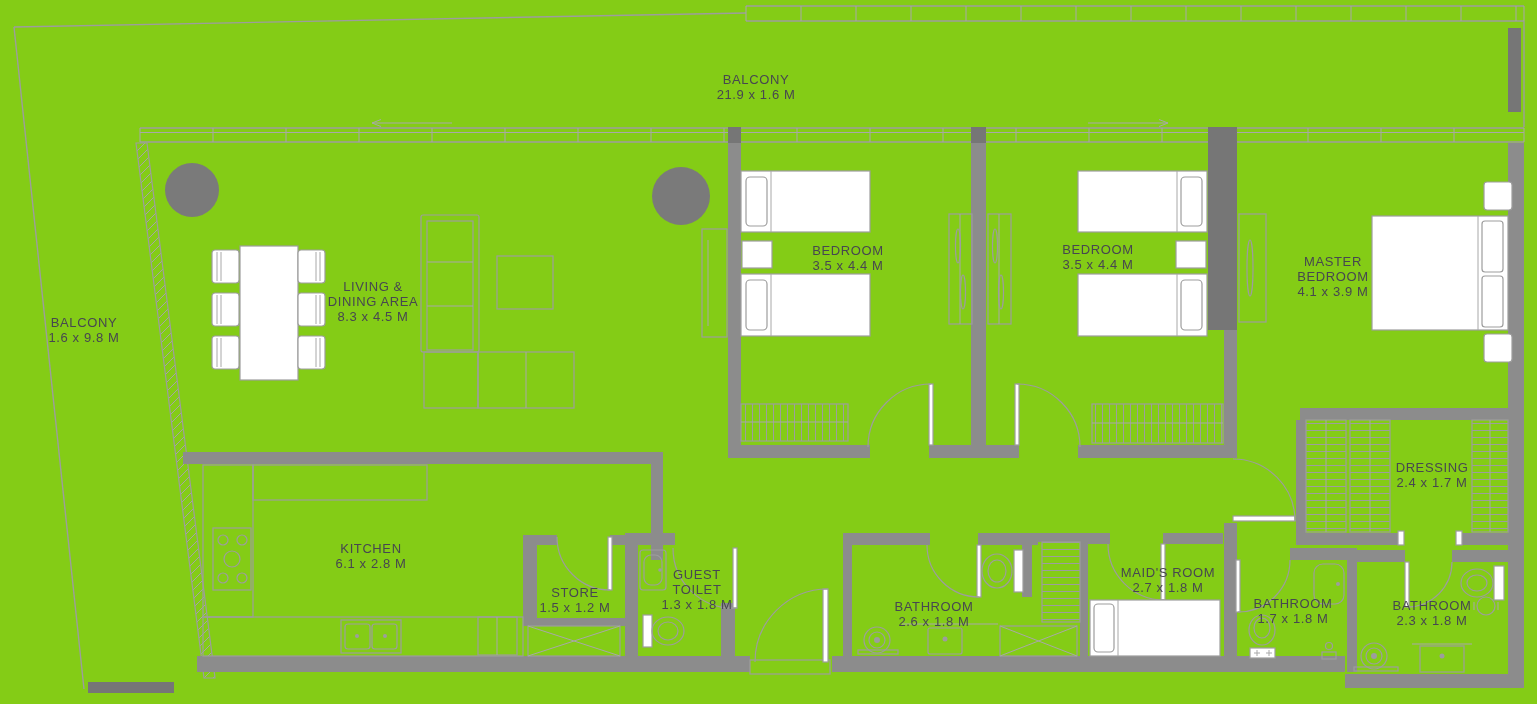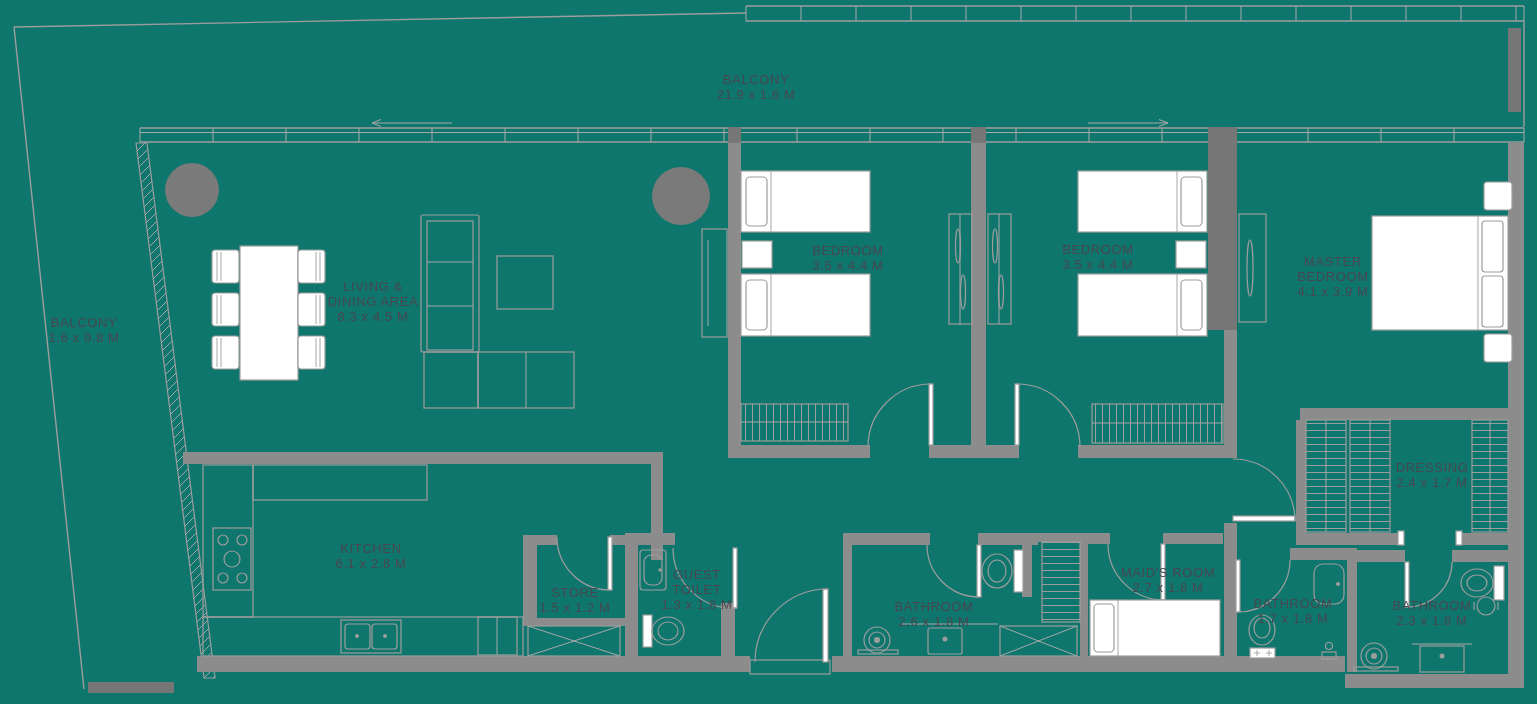--- a/index.html
+++ b/index.html
@@ -1,16 +1,16 @@
 <!DOCTYPE html>
 <html><head>
 <meta charset="utf-8">
 <style>
   html,body{margin:0;padding:0;background:#fff;}
-  .stage{position:relative;width:1537px;height:704px;background:#0f766e;overflow:hidden;}
+  .stage{position:relative;width:1537px;height:704px;background:#84cc16;overflow:hidden;}
   svg{position:absolute;left:0;top:0;}
   .wall{fill:#8c8c8c;}
   .walld{fill:#767676;}
   .ln{stroke:#9d9d9d;fill:none;stroke-width:1.4;}
   .lnt{stroke:#a8a8a8;fill:none;stroke-width:1;}
   .fw{fill:#ffffff;stroke:#9d9d9d;stroke-width:1.2;}
   .fwn{fill:none;stroke:#9d9d9d;stroke-width:1.2;}
   .patt{stroke:#9d9d9d;stroke-width:1.2;}
   .dot{fill:#9d9d9d;}
   .col{fill:#7a7a7a;}

